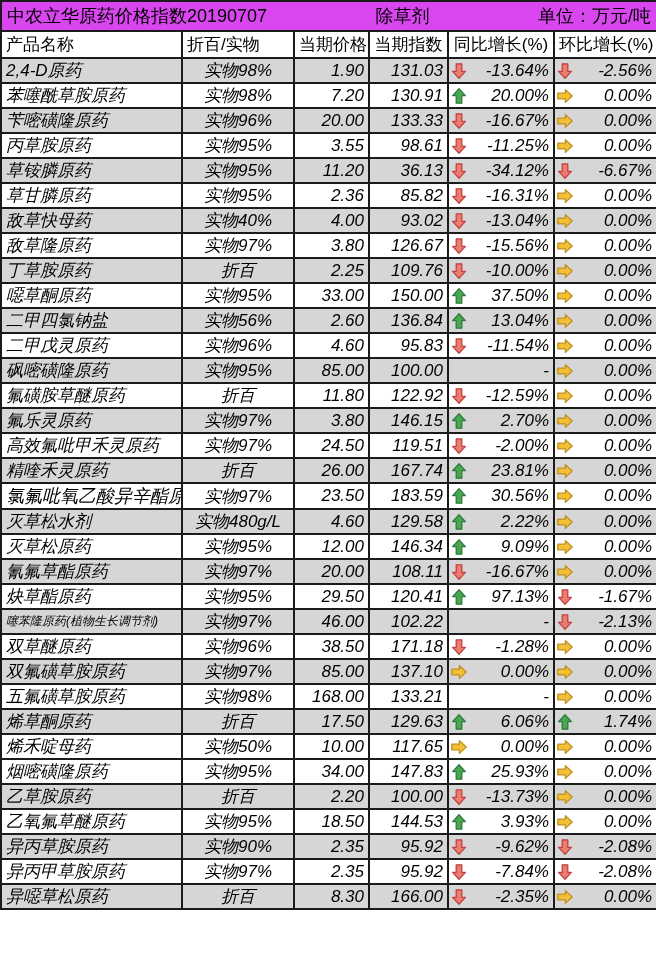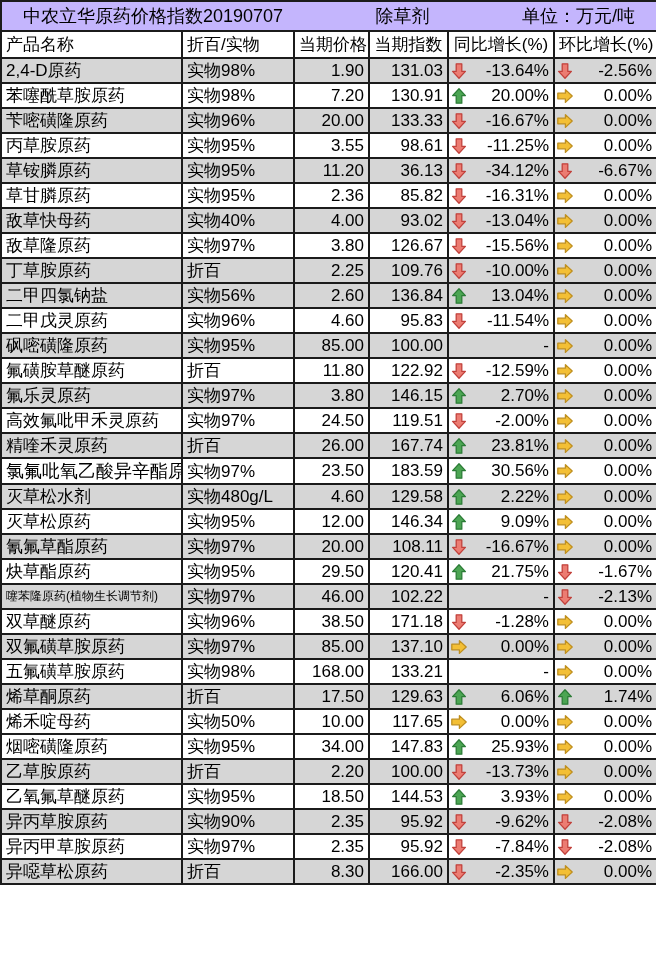--- a/index.html
+++ b/index.html
@@ -3,31 +3,31 @@
 <meta charset="utf-8">
 <style>
   html,body{margin:0;padding:0;background:#fff;}
   body{width:656px;font-family:"Liberation Sans","DejaVu Sans",sans-serif;color:#000;}
   table{border-collapse:collapse;table-layout:fixed;width:656px;}
   col.c1{width:181px;} col.c2{width:112px;} col.c3{width:75px;}
   col.c4{width:79px;} col.c5{width:106px;} col.c6{width:103px;}
   td,th{border:2px solid #1b1b1b;padding:0 4px;overflow:hidden;white-space:nowrap;
         font-size:17px;font-weight:400;vertical-align:middle;}
   tr.title-row{height:30px;}
-  tr.title-row td{background:#c4b5fd;font-size:18px;padding:0 21px;}
+  tr.title-row td{background:#d946ef;font-size:18px;padding:0 5px;}
   .title-flex{display:flex;justify-content:space-between;align-items:center;}
   tr.header-row{height:27px;background:#fff;}
   tr.header-row th{text-align:center;font-size:17px;}
   tr.header-row th.name, tr.header-row th.spec{text-align:left;}
-  tr.data{height:14px;background:#fff;}
+  tr.data{height:14px;background:#fff;font-style:italic;}
   tr.data.shade{background:#d6d6d6;}
   td.name{text-align:left;}
   td.name.fit-sm{font-size:18px;}
   td.name.fit-xs{font-size:12px;}
-  td.spec{text-align:left;}
+  td.spec{text-align:center;}
   td.num{text-align:right;}
   td.pct{padding:0 4px 0 2px;}
   .pctwrap{display:flex;justify-content:space-between;align-items:center;}
   .pctwrap .icon{width:16px;height:16px;display:inline-flex;align-items:center;}
   .pctwrap .icon svg{display:block;}
   .pctwrap .val{text-align:right;flex:1;}
 </style>
 </head>
 <body>
 
@@ -287,20 +287,46 @@
           <div class="pctwrap">
             <span class="icon">
               <svg width="16" height="16" viewBox="0 0 20 20">
                 <path d="M19 10 L10.5 2 L10.5 6.5 L1 6.5 L1 13.5 L10.5 13.5 L10.5 18 Z" fill="#F3BF35" stroke="#BF8F1F" stroke-width="1.6" stroke-linejoin="round"></path>
               </svg>
             </span>
             <span class="val">0.00%</span>
           </div>
         </td>
       </tr>
+      <tr class="data">
+        <td class="name">噁草酮原药</td>
+        <td class="spec">实物95%</td>
+        <td class="num">33.00</td>
+        <td class="num">150.00</td>
+        <td class="pct">
+          <div class="pctwrap">
+            <span class="icon">
+              <svg width="16" height="16" viewBox="0 0 20 20">
+                <path d="M10 1 L18 9.5 L13.5 9.5 L13.5 19 L6.5 19 L6.5 9.5 L2 9.5 Z" fill="#4CA553" stroke="#2B7C36" stroke-width="1.6" stroke-linejoin="round"></path>
+              </svg>
+            </span>
+            <span class="val">37.50%</span>
+          </div>
+        </td>
+        <td class="pct">
+          <div class="pctwrap">
+            <span class="icon">
+              <svg width="16" height="16" viewBox="0 0 20 20">
+                <path d="M19 10 L10.5 2 L10.5 6.5 L1 6.5 L1 13.5 L10.5 13.5 L10.5 18 Z" fill="#F3BF35" stroke="#BF8F1F" stroke-width="1.6" stroke-linejoin="round"></path>
+              </svg>
+            </span>
+            <span class="val">0.00%</span>
+          </div>
+        </td>
+      </tr>
       <tr class="data shade">
         <td class="name">二甲四氯钠盐</td>
         <td class="spec">实物56%</td>
         <td class="num">2.60</td>
         <td class="num">136.84</td>
         <td class="pct">
           <div class="pctwrap">
             <span class="icon">
               <svg width="16" height="16" viewBox="0 0 20 20">
                 <path d="M10 1 L18 9.5 L13.5 9.5 L13.5 19 L6.5 19 L6.5 9.5 L2 9.5 Z" fill="#4CA553" stroke="#2B7C36" stroke-width="1.6" stroke-linejoin="round"></path>
@@ -581,21 +607,21 @@
         <td class="spec">实物95%</td>
         <td class="num">29.50</td>
         <td class="num">120.41</td>
         <td class="pct">
           <div class="pctwrap">
             <span class="icon">
               <svg width="16" height="16" viewBox="0 0 20 20">
                 <path d="M10 1 L18 9.5 L13.5 9.5 L13.5 19 L6.5 19 L6.5 9.5 L2 9.5 Z" fill="#4CA553" stroke="#2B7C36" stroke-width="1.6" stroke-linejoin="round"></path>
               </svg>
             </span>
-            <span class="val">21.75%</span>
+            <span class="val">97.13%</span>
           </div>
         </td>
         <td class="pct">
           <div class="pctwrap">
             <span class="icon">
               <svg width="16" height="16" viewBox="0 0 20 20">
                 <path d="M10 19 L2 10.5 L6.5 10.5 L6.5 1 L13.5 1 L13.5 10.5 L18 10.5 Z" fill="#EC7C72" stroke="#C2413B" stroke-width="1.6" stroke-linejoin="round"></path>
               </svg>
             </span>
             <span class="val">-1.67%</span>

